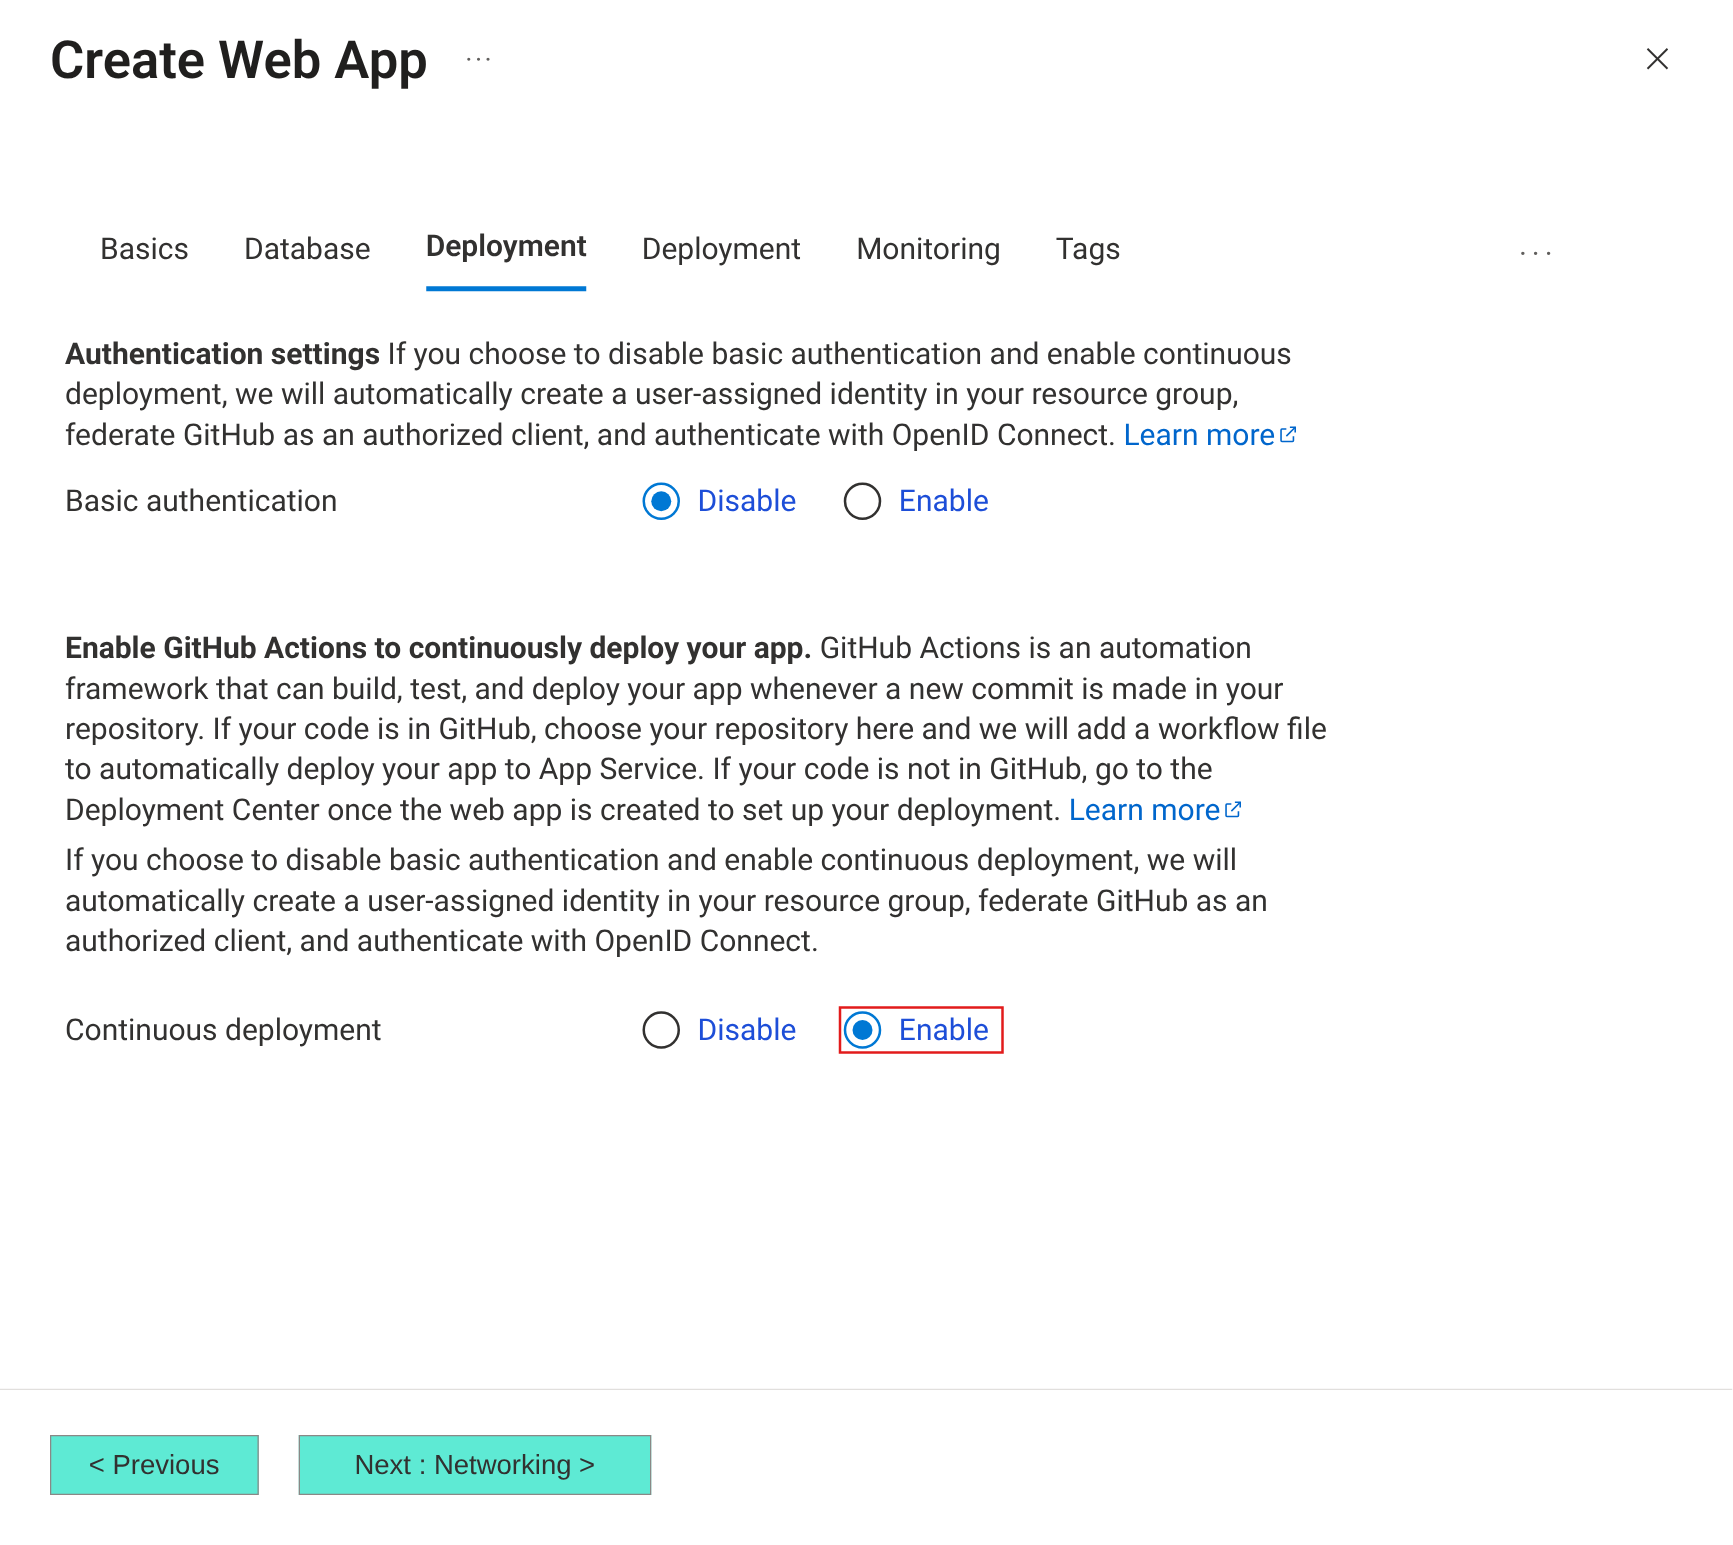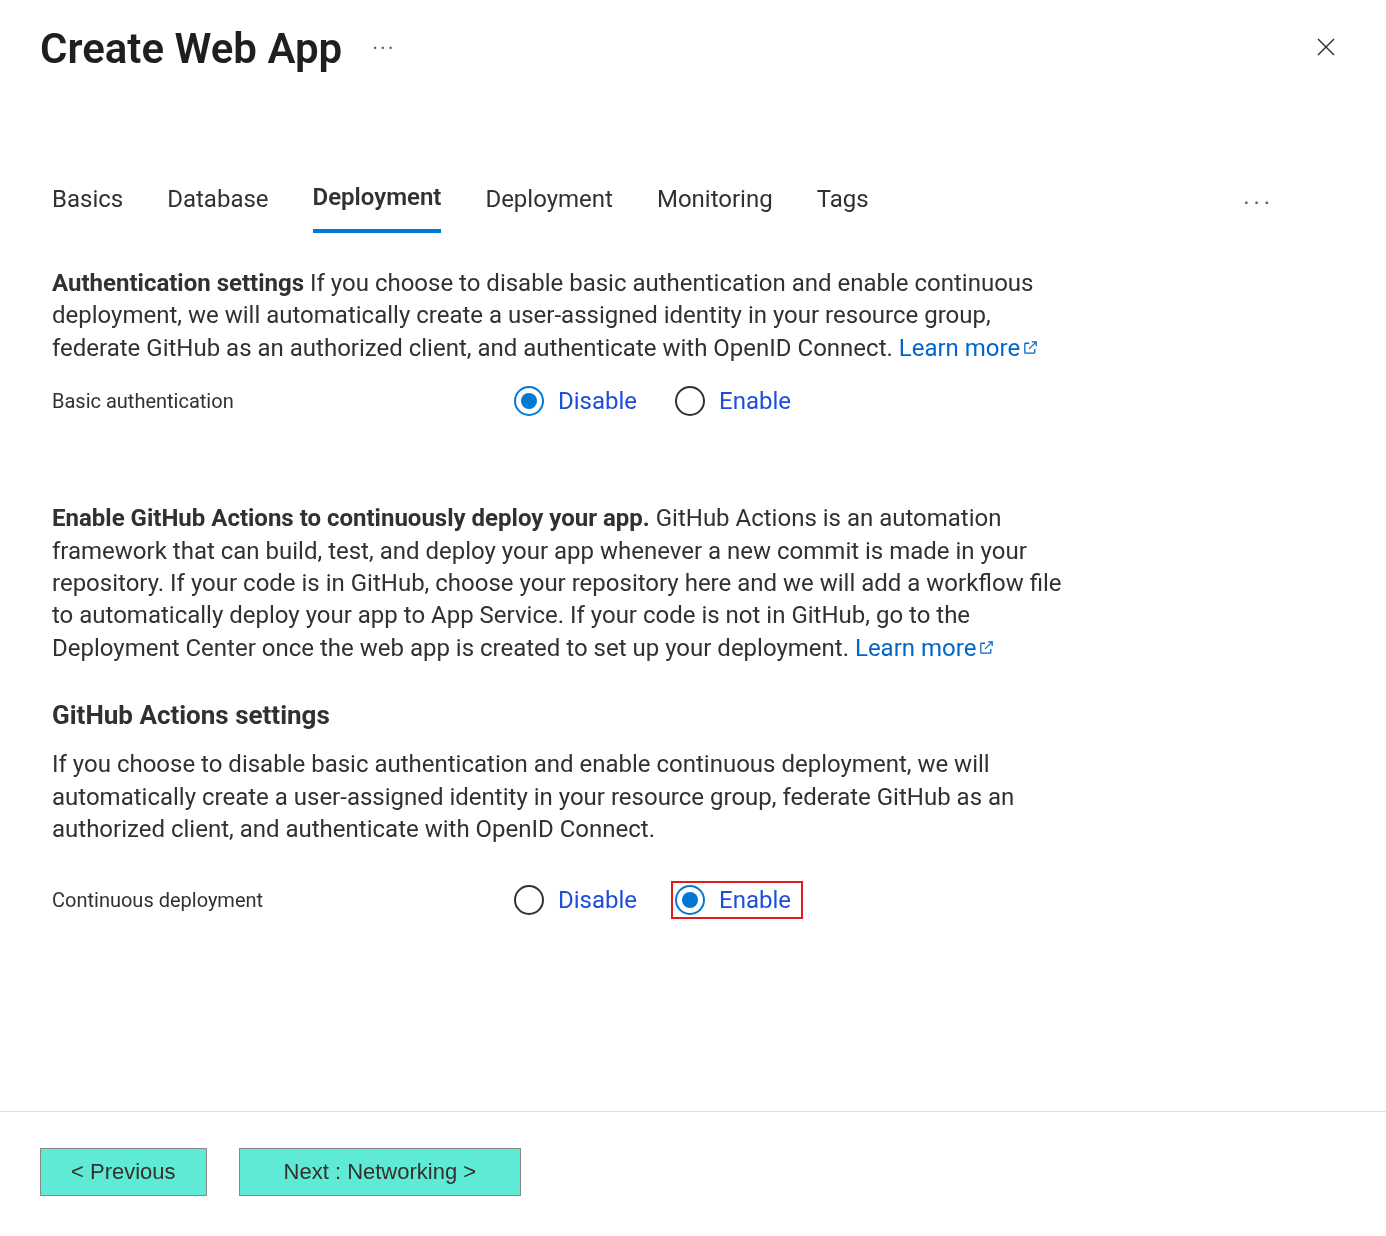--- a/index.html
+++ b/index.html
@@ -43,21 +43,21 @@
     }
     .close-icon svg {
       width: 24px;
       height: 24px;
       stroke: #323130;
       stroke-width: 1.5;
     }
     .tabs {
       display: flex;
       align-items: center;
-      padding: 0 52px;
+      padding: 0 80px;
       margin-top: 100px;
       gap: 44px;
       border-bottom: none;
       position: relative;
       justify-content: center;
     }
     .tab {
       font-size: 24px;
       color: #323130;
       padding: 10px 0 18px 0;
@@ -103,21 +103,21 @@
       stroke: #0066cc;
       stroke-width: 1.8;
       fill: none;
     }
     .form-row {
       display: flex;
       align-items: center;
       margin-top: 18px;
     }
     .form-label {
-      font-size: 20px;
+      font-size: 24px;
       color: #323130;
       width: 458px;
     }
     .radio-group {
       display: flex;
       gap: 26px;
       align-items: center;
     }
     .radio-item {
       display: flex;
@@ -248,21 +248,20 @@
   <div class="section-gap"></div>
 
   <p class="section-text">
     <span class="section-title">Enable GitHub Actions to continuously deploy your app.</span><span> GitHub Actions is an automation framework that can build, test, and deploy your app whenever a new commit is made in your repository. If your code is in GitHub, choose your repository here and we will add a workflow file to automatically deploy your app to App Service. If your code is not in GitHub, go to the Deployment Center once the web app is created to set up your deployment. </span><span class="link"><span>Learn more</span><span class="ext-icon"><svg viewBox="0 0 24 24">
             <path d="M14 4h6v6"></path>
             <path d="M20 4L10 14"></path>
             <path d="M18 14v5a1 1 0 0 1-1 1H5a1 1 0 0 1-1-1V7a1 1 0 0 1 1-1h5"></path>
           </svg></span></span>
   </p>
 
-  <h3 class="sub-heading">GitHub Actions settings</h3>
 
   <p class="section-text">If you choose to disable basic authentication and enable continuous deployment, we will automatically create a user-assigned identity in your resource group, federate GitHub as an authorized client, and authenticate with OpenID Connect.</p>
 
   <div class="form-row" style="margin-top:36px;">
     <div class="form-label">Continuous deployment</div>
     <div class="radio-group">
       <div class="radio-item">
         <span class="radio-outer unselected"></span>
         <span class="radio-label">Disable</span>
       </div>

